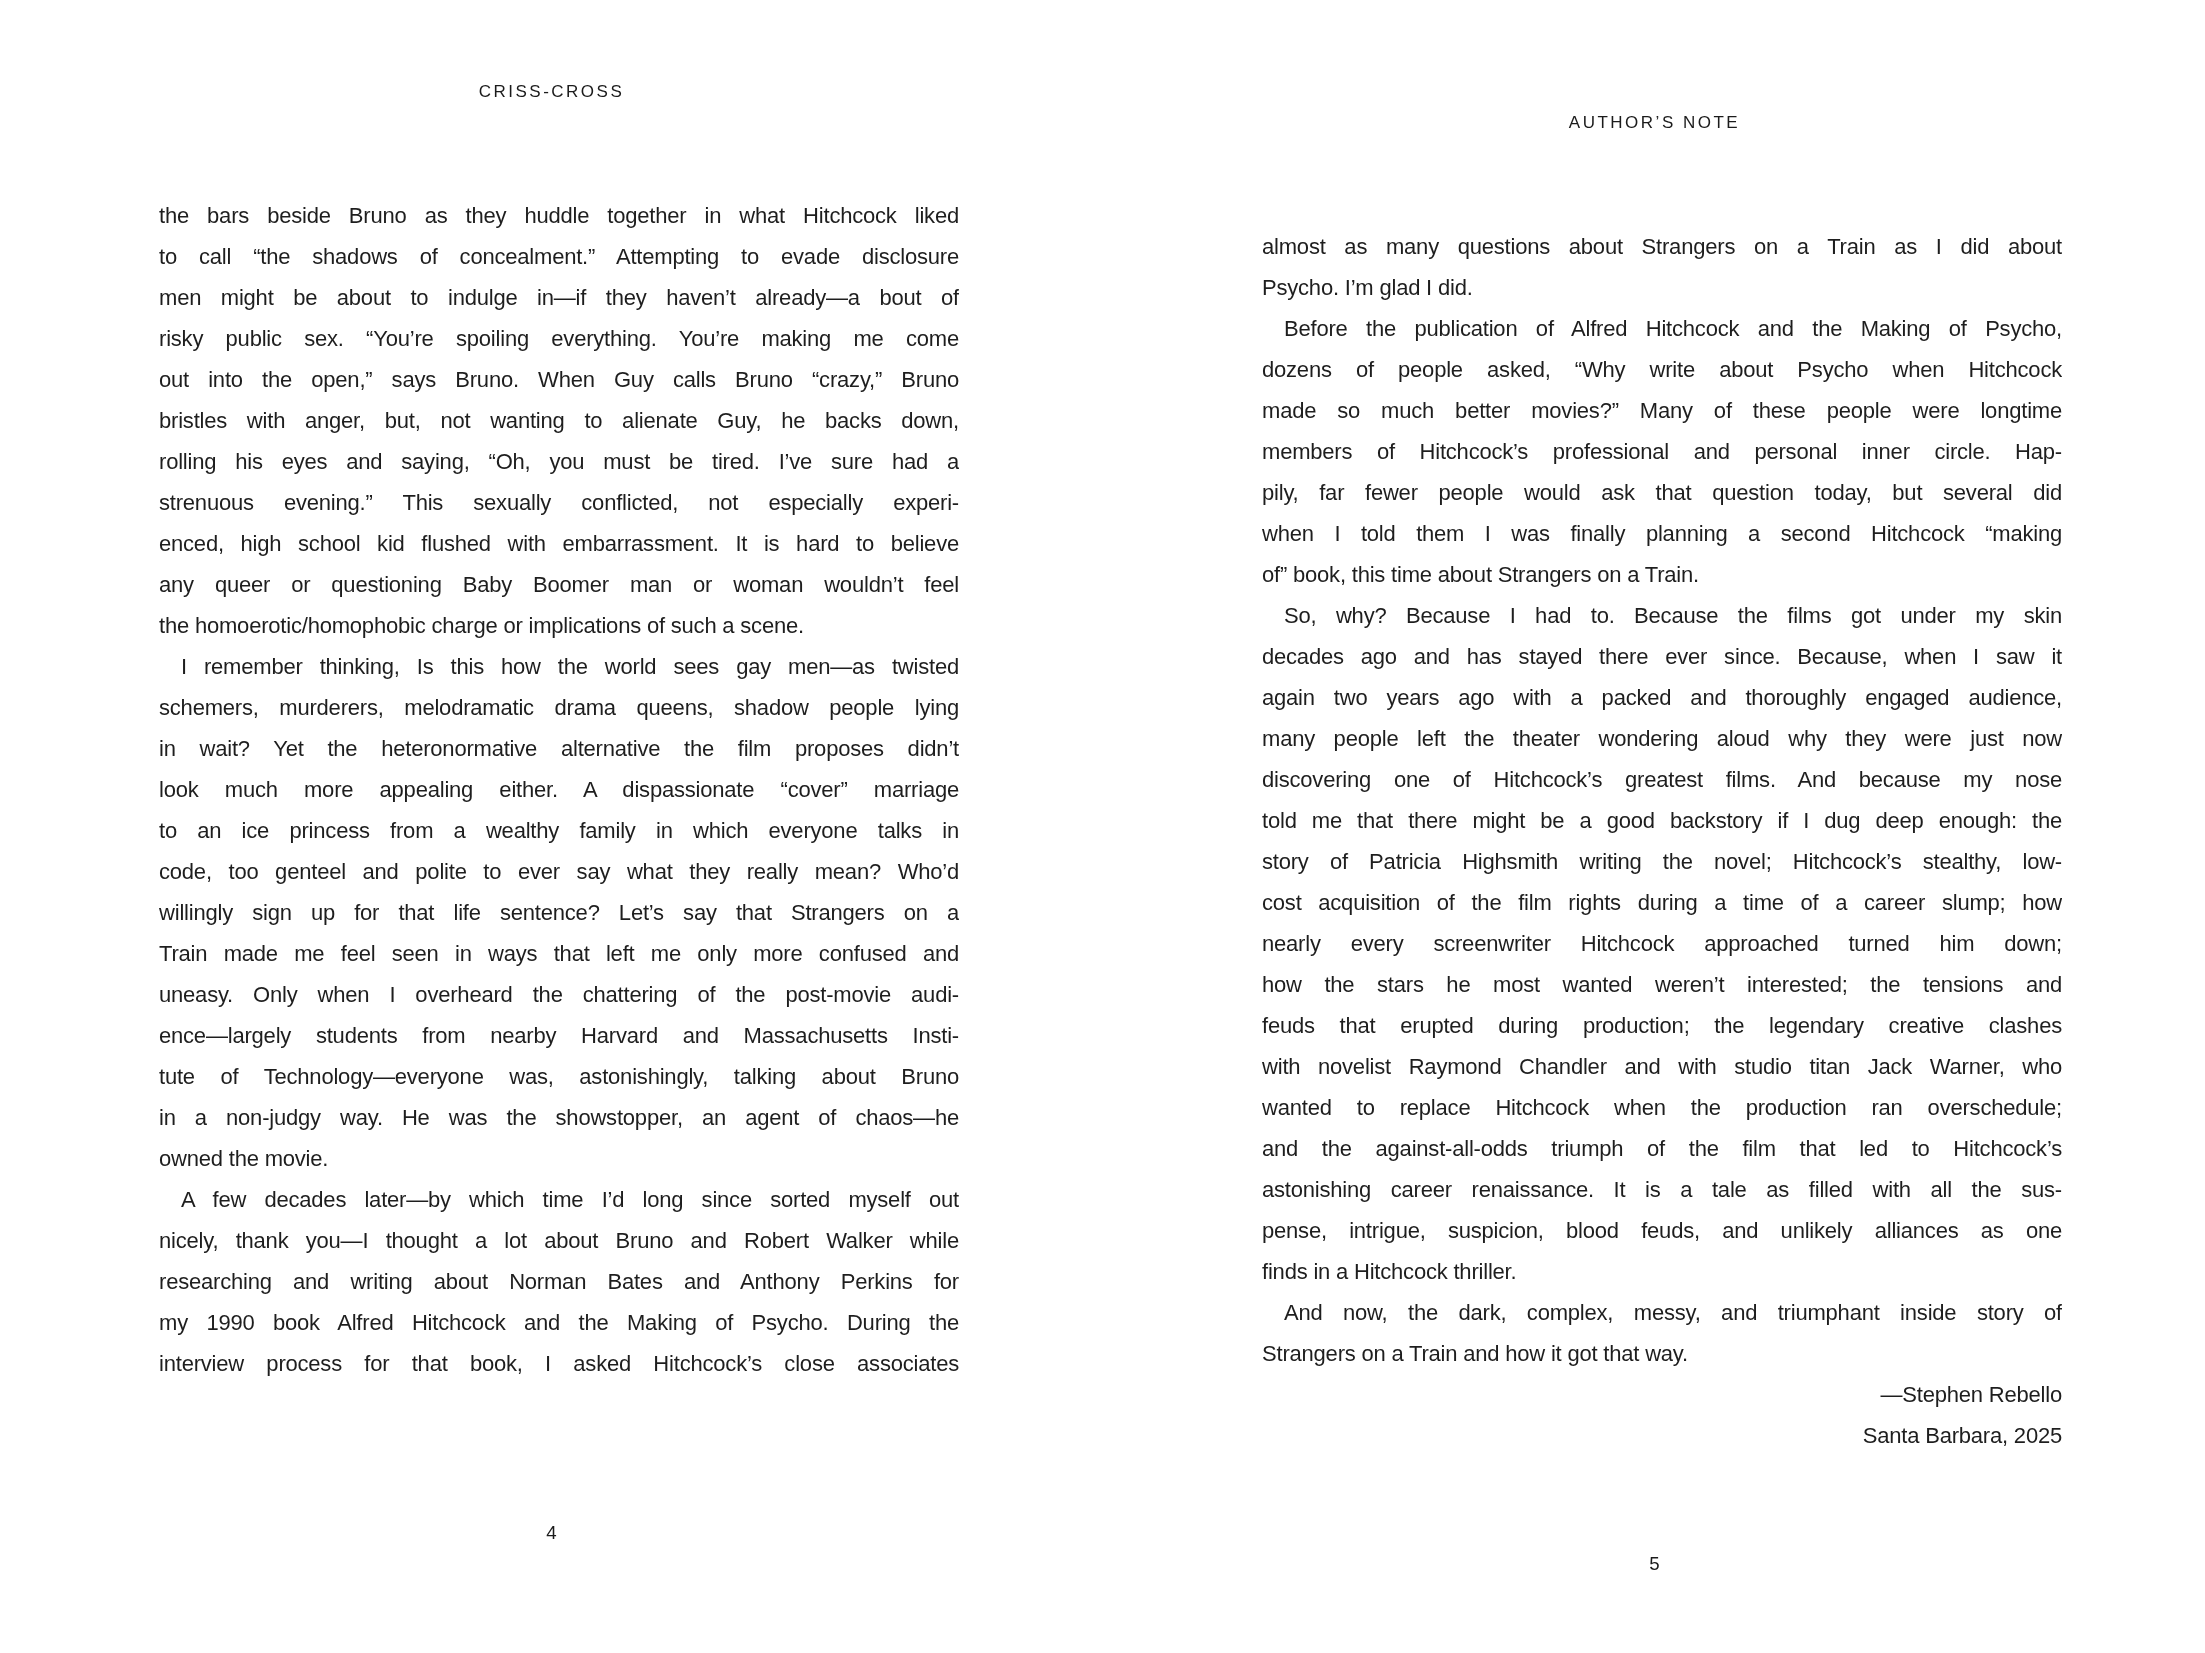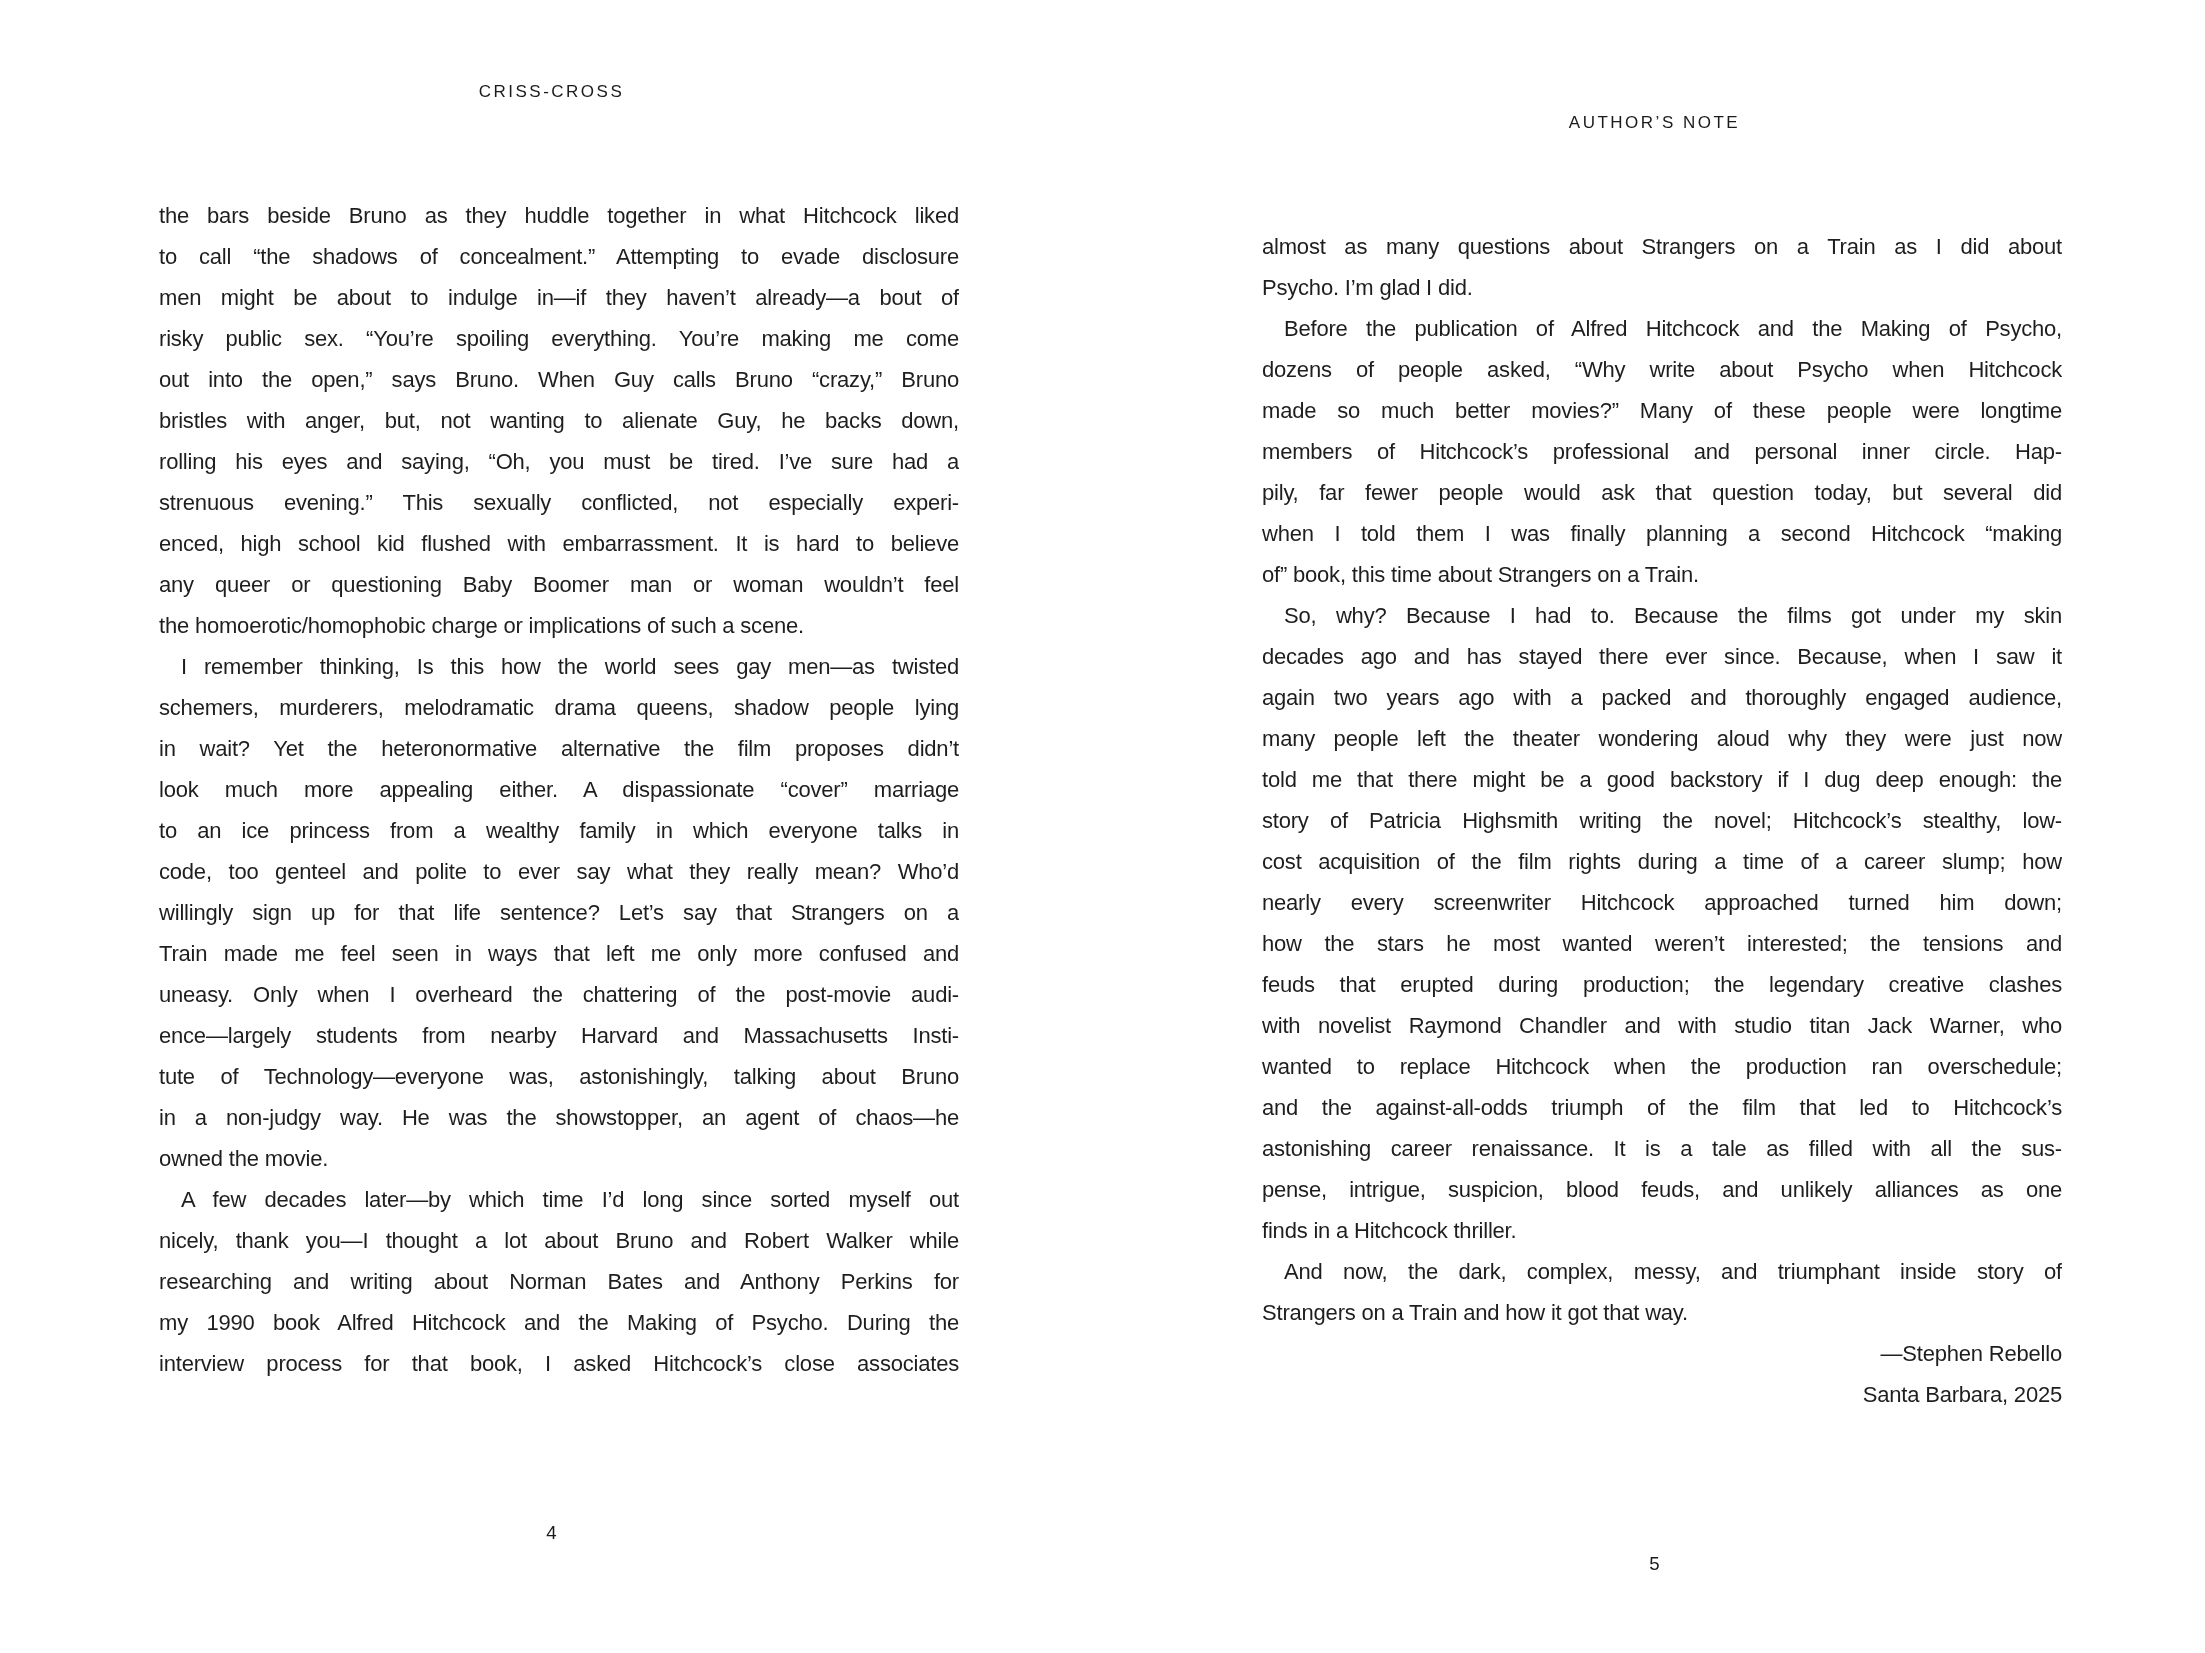--- a/index.html
+++ b/index.html
@@ -120,20 +120,21 @@
         <div class="line j">dozens of people asked, “Why write about Psycho when Hitchcock</div>
         <div class="line j">made so much better movies?” Many of these people were longtime</div>
         <div class="line j">members of Hitchcock’s professional and personal inner circle. Hap-</div>
         <div class="line j">pily, far fewer people would ask that question today, but several did</div>
         <div class="line j">when I told them I was finally planning a second Hitchcock “making</div>
         <div class="line l">of” book, this time about Strangers on a Train.</div>
         <div class="line i">So, why? Because I had to. Because the films got under my skin</div>
         <div class="line j">decades ago and has stayed there ever since. Because, when I saw it</div>
         <div class="line j">again two years ago with a packed and thoroughly engaged audience,</div>
         <div class="line j">many people left the theater wondering aloud why they were just now</div>
+        <div class="line j">discovering one of Hitchcock’s greatest films. And because my nose</div>
         <div class="line j">told me that there might be a good backstory if I dug deep enough: the</div>
         <div class="line j">story of Patricia Highsmith writing the novel; Hitchcock’s stealthy, low-</div>
         <div class="line j">cost acquisition of the film rights during a time of a career slump; how</div>
         <div class="line j">nearly every screenwriter Hitchcock approached turned him down;</div>
         <div class="line j">how the stars he most wanted weren’t interested; the tensions and</div>
         <div class="line j">feuds that erupted during production; the legendary creative clashes</div>
         <div class="line j">with novelist Raymond Chandler and with studio titan Jack Warner, who</div>
         <div class="line j">wanted to replace Hitchcock when the production ran overschedule;</div>
         <div class="line j">and the against-all-odds triumph of the film that led to Hitchcock’s</div>
         <div class="line j">astonishing career renaissance. It is a tale as filled with all the sus-</div>

